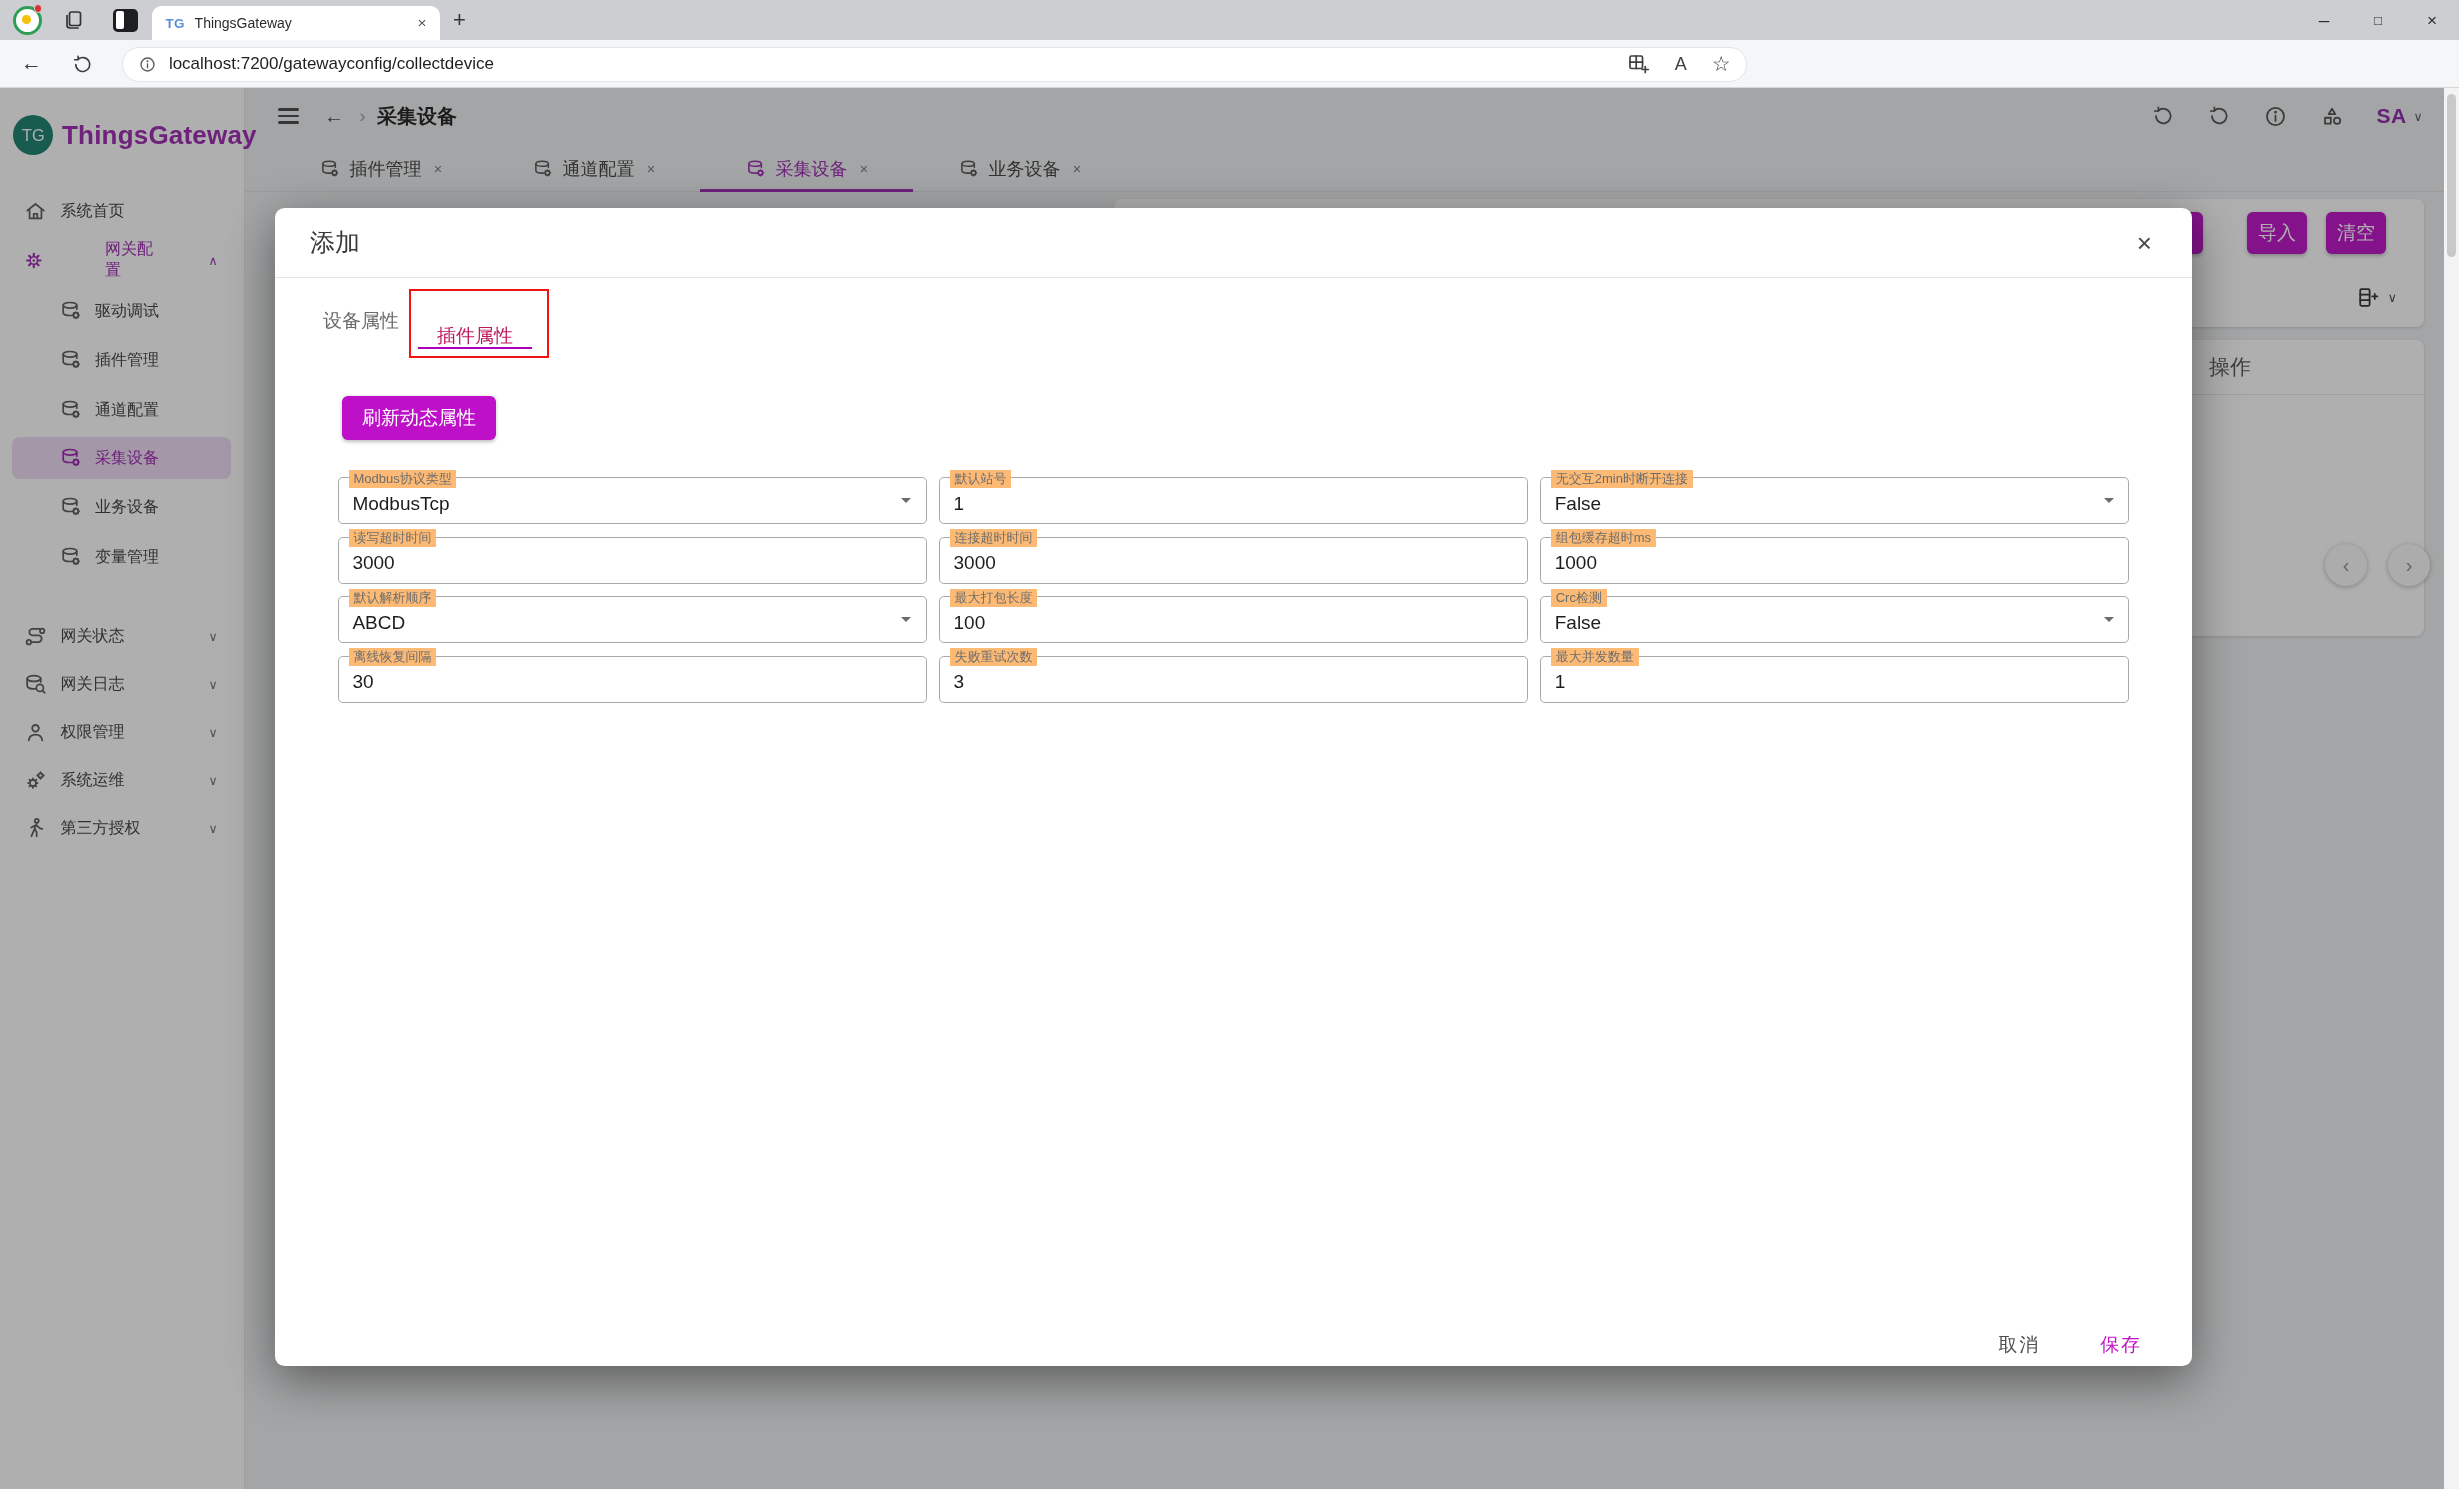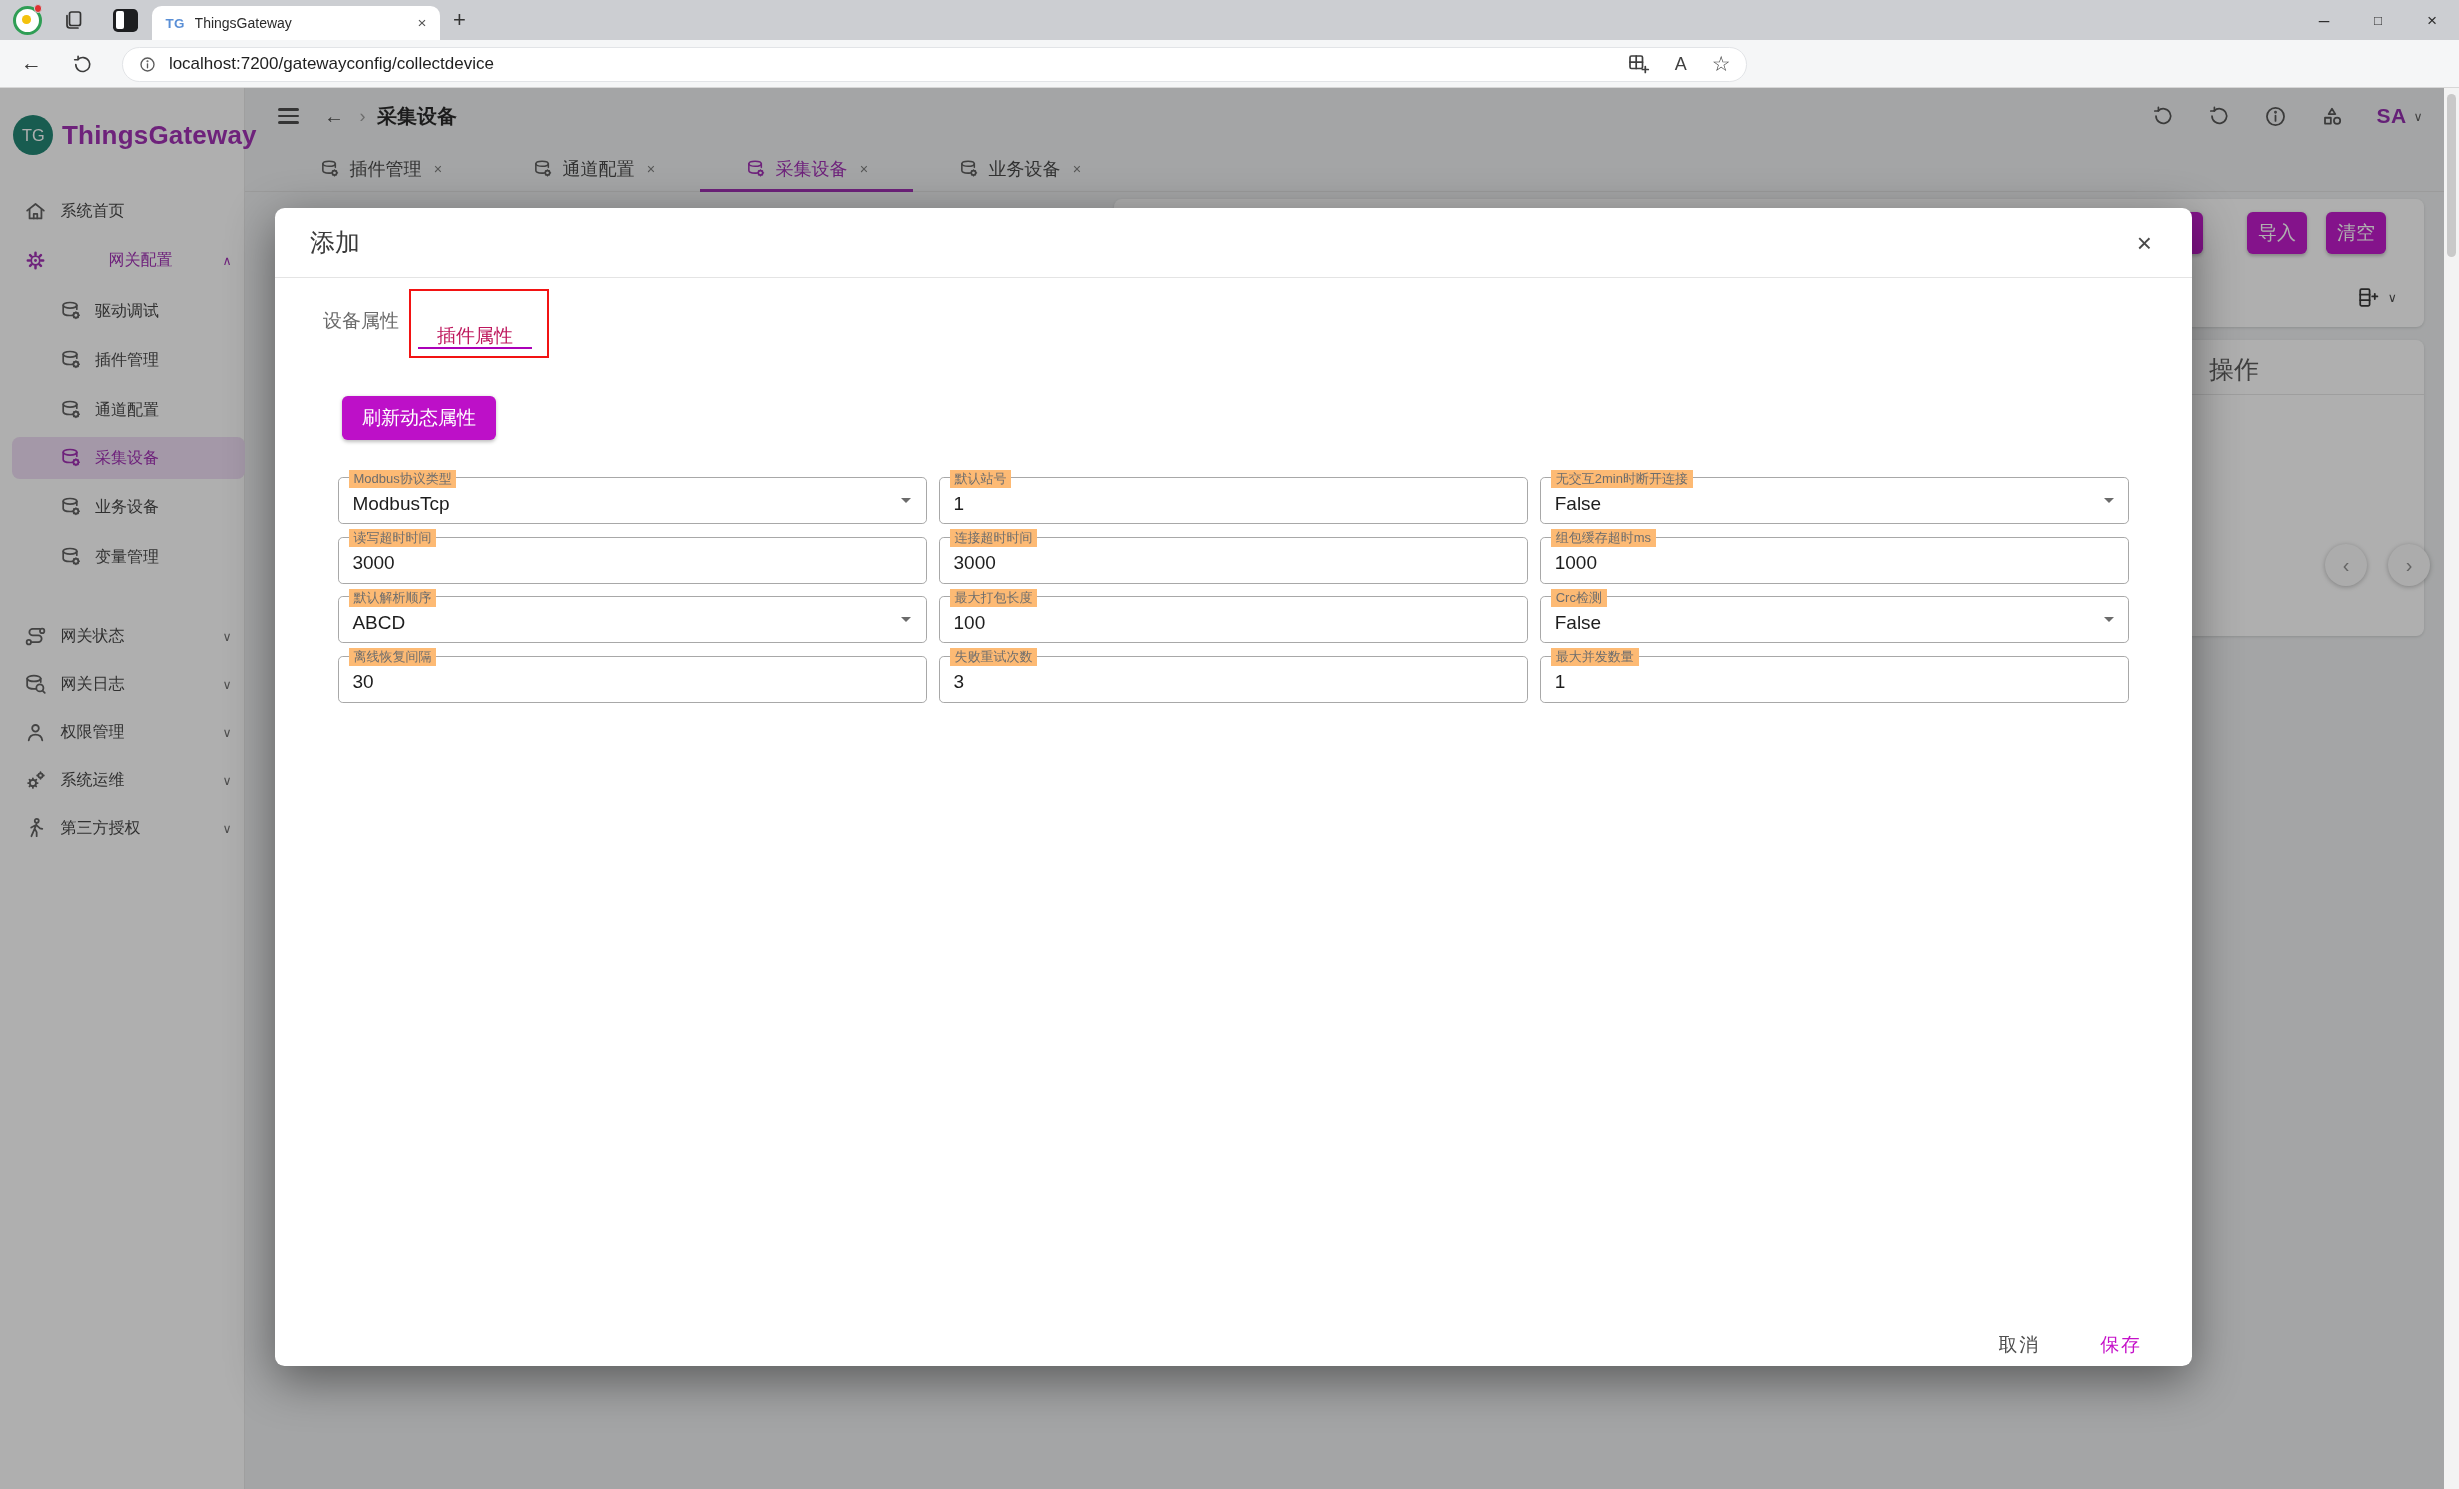--- a/index.html
+++ b/index.html
@@ -52,21 +52,21 @@
   .copilot { width:25px; height:25px; border-radius:50%; background:conic-gradient(from 210deg,#1a66f0,#26b0f5,#14b8a6,#6366f1,#1a66f0); }
 
   
   .page { position:absolute; top:88px; left:0; right:0; bottom:0; background:#eef0f1; }
 
   
   .sidebar { position:absolute; left:0; top:0; bottom:0; width:245px; background:#fff; box-shadow:inset -1px 0 0 #e7e7e7; }
   .side-logo { position:absolute; left:13.4px; top:27px; display:flex; align-items:center; gap:8.6px; }
   .side-logo .avatar { width:40px; height:40px; border-radius:50%; background:#17806e; color:#fff; display:flex; align-items:center; justify-content:center; font-size:16.3px; }
   .side-logo .brand { font-size:26px; font-weight:bold; color:#9c27b0; letter-spacing:0.2px; }
-  .nav-item { position:absolute; left:11.5px; right:0; height:42px; border-radius:7.7px;
+  .nav-item { position:absolute; left:11.5px; right:14px; height:42px; border-radius:7.7px;
     display:flex; align-items:center; color:#3d3d3d; font-size:16px; }
   .nav-item .nico { display:flex; margin-left:11.5px; color:#5a5a5a; }
   .nav-item.child .nico { margin-left:47px; }
   .nav-item .lbl { margin-left:12.5px; }
   .nav-item .chev { margin-left:auto; margin-right:13.4px; font-size:12.5px; color:#6b6b6b; }
   .nav-item.parent-active { color:#9c27b0;gap:48px; }
   .nav-item.parent-active .nico, .nav-item.parent-active .chev { color:#9c27b0; }
   .nav-item.active { background:#eedcf4; color:#9c27b0; }
   .nav-item.active .nico { color:#9c27b0; }
 
@@ -95,21 +95,21 @@
   .card { position:absolute; background:#fff; border-radius:7.7px; box-shadow:0 1px 2.9px rgba(0,0,0,.14); }
   .card-toolbar { left:1114px; top:111px; width:1310px; height:128px; }
   .btn-solid { height:42px; border:none; border-radius:5.8px; background:#bd10c8; color:#fff; font-size:19px;
     font-family:inherit; box-shadow:0 1.9px 3.8px rgba(0,0,0,.25); }
   .ct-buttons { position:absolute; right:38px; top:13.4px; display:flex; gap:19px; }
   .ct-buttons .btn-solid { width:60px; }
   .btn-sliver { position:absolute; left:1038px; top:13.4px; width:51px; height:42px; }
   .col-picker { position:absolute; right:27px; top:86px; display:flex; align-items:center; gap:7.7px; color:#2f2f2f; }
   .col-picker .cc { font-size:12.5px; color:#444; }
   .card-table { left:1114px; top:252px; width:1310px; height:296px; }
-  .ops-head { position:absolute; left:1095px; top:13.4px; font-size:25px; color:#555; }
+  .ops-head { position:absolute; left:1095px; top:13.4px; font-size:21px; color:#555; }
   .table-div { position:absolute; left:0; right:0; top:54px; border-top:1px solid #e5e5e5; }
   .pg-circle { position:absolute; width:42px; height:42px; border-radius:50%; background:#fbfbfb;
     box-shadow:0 1px 4.8px rgba(0,0,0,.28); display:flex; align-items:center; justify-content:center; color:#8c8c8c; font-size:20px; }
   .pg-prev { left:1211px; top:204px; } .pg-next { left:1274px; top:204px; }
 
   .page-footer { position:absolute; left:245px; right:15.4px; top:1357px; display:flex; justify-content:center; gap:26px;
     font-size:19.7px; color:#4d4d4d; }
 
   
   .overlay { position:absolute; inset:0; background:rgba(25,25,25,.35); z-index:30; }

